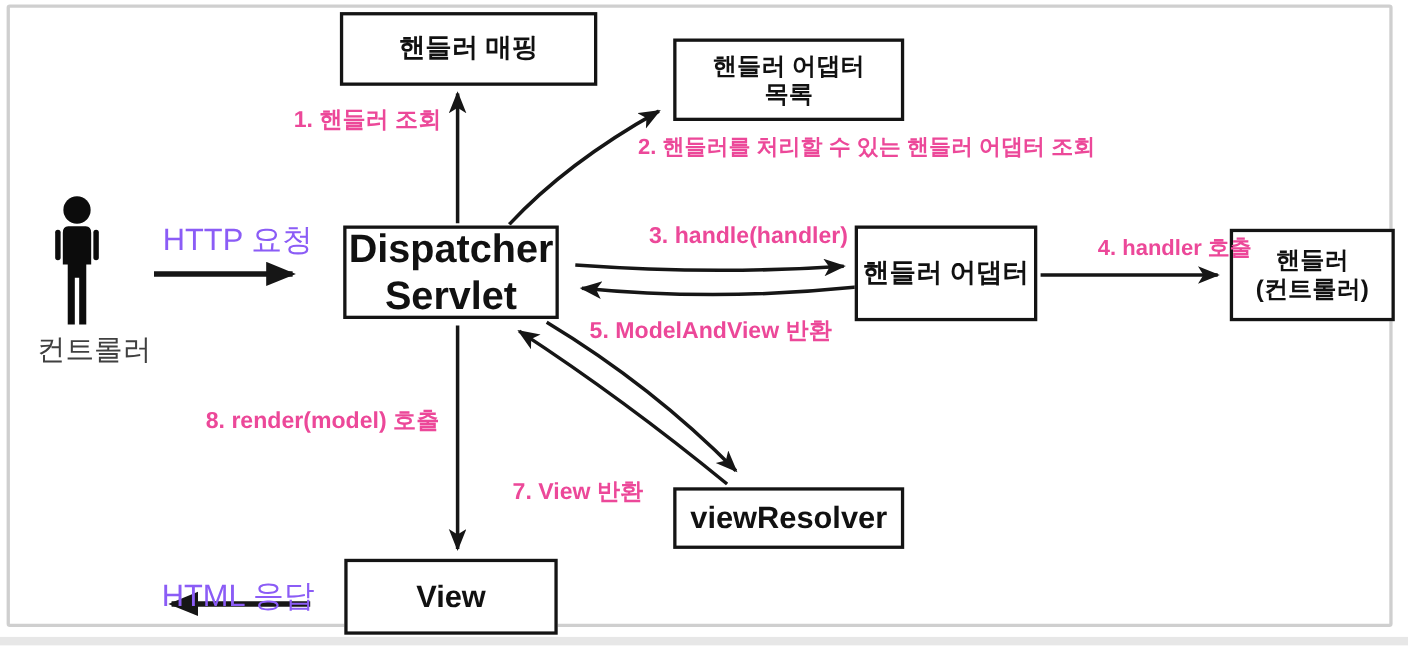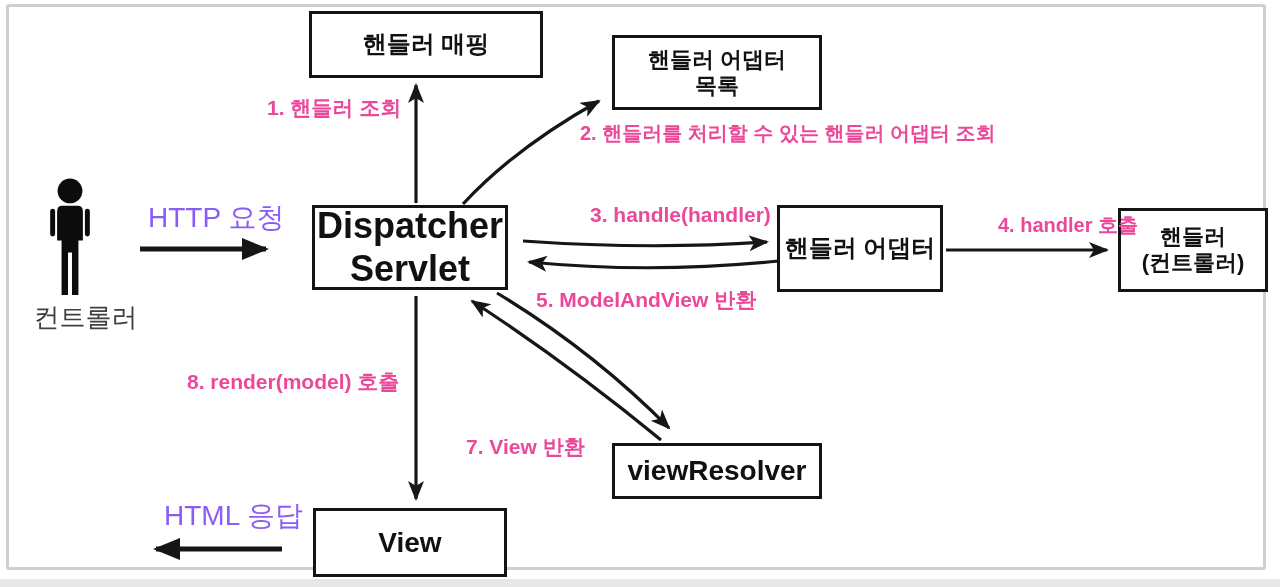--- a/index.html
+++ b/index.html
@@ -41,21 +41,21 @@
   #step4{left:954px;top:212px;font-size:20px;margin-left:44px;}
   #step5{left:536px;top:286px;}
   #step6{left:613px;top:345px;}
   #step7{left:466px;top:404px;margin-top:29px;}
   #step8{left:187px;top:368px;}
   .flow-label{
     position:absolute;color:#8b5cf6;font-size:28px;font-weight:normal;
     white-space:nowrap;z-index:2;
   }
   #req-label{left:148px;top:199px;}
-  #res-label{left:147px;top:497px;margin-left:17px;}
+  #res-label{left:147px;top:523px;}
   .client-label{
     position:absolute;left:8px;top:300px;width:155px;text-align:center;
     color:#404040;font-size:26px;z-index:2;
   }
   .person{position:absolute;left:38px;top:178px;z-index:2;}
 </style>
 </head>
 <body>
 
 <div class="canvas">

